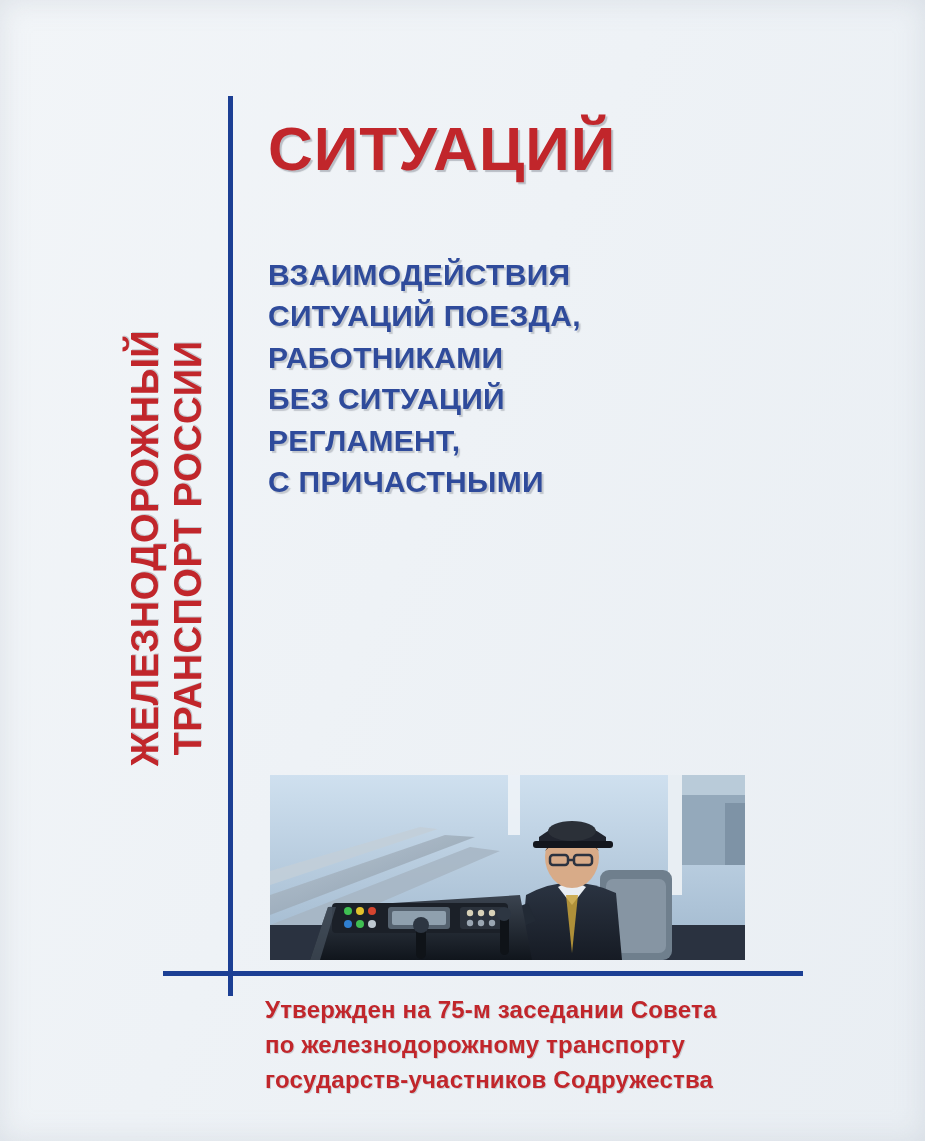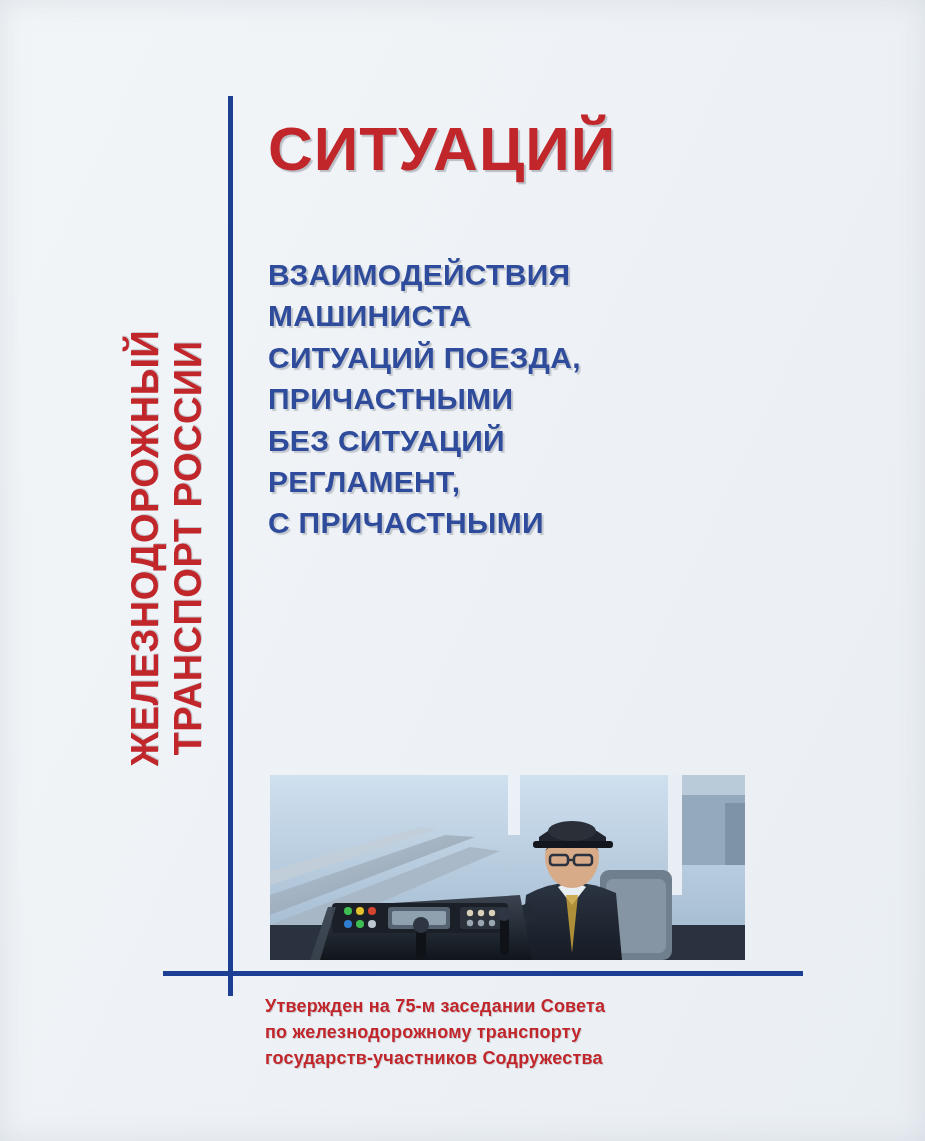--- a/index.html
+++ b/index.html
@@ -129,21 +129,21 @@
   .photo svg { display: block; }
 
   
   .footer-text {
     position: absolute;
     left: 265px;
     top: 993px;
     width: 600px;
     color: #c1262b;
     font-weight: bold;
-    font-size: 18px;
+    font-size: 24px;
     line-height: 1.45;
     letter-spacing: 0.2px;
     text-shadow: 1px 1px 0 rgba(130,130,140,0.3);
   }
   .footer-text .ln { display: block; white-space: nowrap; }
 </style>
 </head>
 <body>
 
 <div class="page">
@@ -156,23 +156,22 @@
       <div class="series-text">
         <span class="series-line">ЖЕЛЕЗНОДОРОЖНЫЙ</span>
         <span class="series-line">ТРАНСПОРТ РОССИИ</span>
       </div>
     </div>
 
     <div class="main-title">СИТУАЦИЙ</div>
 
     <div class="subtitle">
       <span class="ln">ВЗАИМОДЕЙСТВИЯ</span>
-      <span class="ln">МАШИНИСТА</span>
       <span class="ln">СИТУАЦИЙ ПОЕЗДА,</span>
-      <span class="ln">ПРИЧАСТНЫМИ</span>
+      <span class="ln">РАБОТНИКАМИ</span>
       <span class="ln">БЕЗ СИТУАЦИЙ</span>
       <span class="ln">РЕГЛАМЕНТ,</span>
       <span class="ln">С ПРИЧАСТНЫМИ</span>
     </div>
 
     <div class="photo">
       <svg width="475" height="185" viewBox="0 0 475 185">
         <defs>
           <linearGradient id="skyg" x1="0" y1="0" x2="0" y2="1">
             <stop offset="0%" stop-color="#cfe0ef"></stop>

